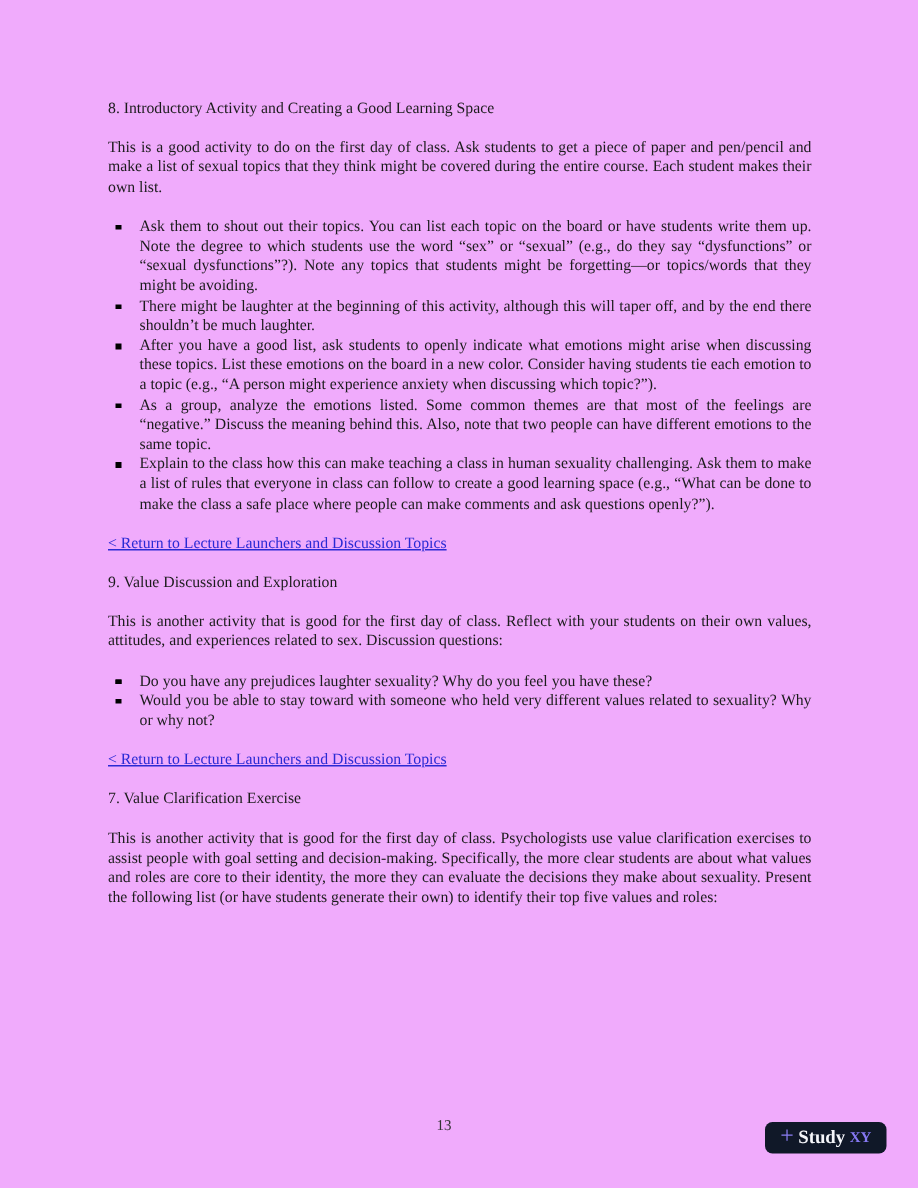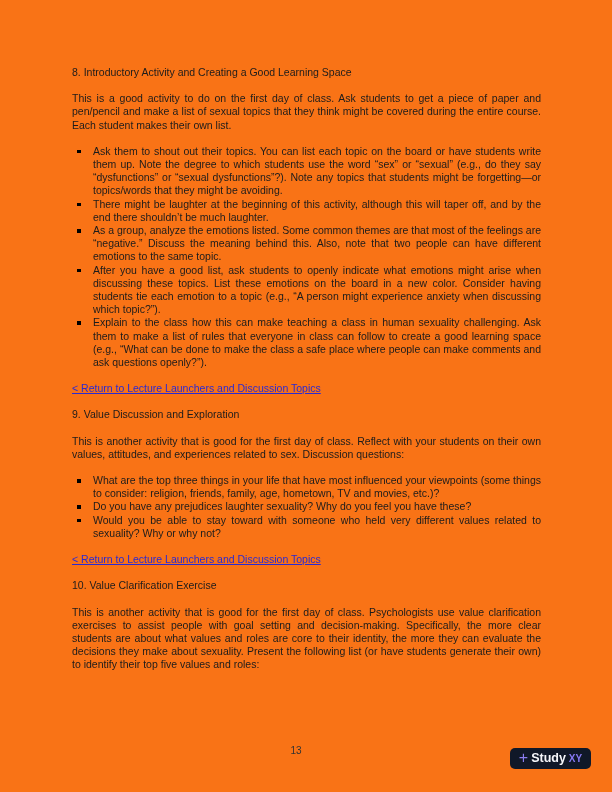--- a/index.html
+++ b/index.html
@@ -1,21 +1,21 @@
 <!DOCTYPE html>
 <html><head>
 <meta charset="utf-8">
 <style>
   html, body { margin: 0; padding: 0; background: #ffffff; }
   .page {
     position: relative;
     width: 612px;
     height: 792px;
-    background: #f97316;
-    font-family: Liberation Sans, sans-serif;
+    background: #f0abfc;
+    font-family: Liberation Serif, serif;
     font-size: 10.5px;
     line-height: 13.2px;
     color: #1c1c1c;
     overflow: hidden;
   }
   .content {
     position: absolute;
     left: 72px;
     top: 66px;
     width: 469px;
@@ -88,55 +88,51 @@
       <li>
         <span class="bullet-marker"></span>
         <span>Ask them to shout out their topics. You can list each topic on the board or have students write them up. Note the degree to which students use the word “sex” or “sexual” (e.g., do they say “dysfunctions” or “sexual dysfunctions”?). Note any topics that students might be forgetting—or topics/words that they might be avoiding.</span>
       </li>
       <li>
         <span class="bullet-marker"></span>
         <span>There might be laughter at the beginning of this activity, although this will taper off, and by the end there shouldn’t be much laughter.</span>
       </li>
       <li>
         <span class="bullet-marker"></span>
-        <span>As a group, analyze the emotions listed. Some common themes are that most of the feelings are “negative.” Discuss the meaning behind this. Also, note that two people can have different emotions to the same topic.</span>
+        <span>After you have a good list, ask students to openly indicate what emotions might arise when discussing these topics. List these emotions on the board in a new color. Consider having students tie each emotion to a topic (e.g., “A person might experience anxiety when discussing which topic?”).</span>
       </li>
       <li>
         <span class="bullet-marker"></span>
-        <span>After you have a good list, ask students to openly indicate what emotions might arise when discussing these topics. List these emotions on the board in a new color. Consider having students tie each emotion to a topic (e.g., “A person might experience anxiety when discussing which topic?”).</span>
+        <span>As a group, analyze the emotions listed. Some common themes are that most of the feelings are “negative.” Discuss the meaning behind this. Also, note that two people can have different emotions to the same topic.</span>
       </li>
       <li>
         <span class="bullet-marker"></span>
         <span>Explain to the class how this can make teaching a class in human sexuality challenging. Ask them to make a list of rules that everyone in class can follow to create a good learning space (e.g., “What can be done to make the class a safe place where people can make comments and ask questions openly?”).</span>
       </li>
     </ul>
     <p class="link-row"><a class="return-link">&lt; Return to Lecture Launchers and Discussion Topics</a></p>
 
     <p class="heading">9. Value Discussion and Exploration</p>
     <p class="para">This is another activity that is good for the first day of class. Reflect with your students on their own values, attitudes, and experiences related to sex. Discussion questions:</p>
     <ul class="bullets">
-      <li>
-        <span class="bullet-marker"></span>
-        <span>What are the top three things in your life that have most influenced your viewpoints (some things to consider: religion, friends, family, age, hometown, TV and movies, etc.)?</span>
-      </li>
       <li>
         <span class="bullet-marker"></span>
       </li>
       <li>
         <span class="bullet-marker"></span>
         <span>Do you have any prejudices laughter sexuality? Why do you feel you have these?</span>
       </li>
       <li>
         <span class="bullet-marker"></span>
         <span>Would you be able to stay toward with someone who held very different values related to sexuality? Why or why not?</span>
       </li>
     </ul>
     <p class="link-row"><a class="return-link">&lt; Return to Lecture Launchers and Discussion Topics</a></p>
 
-    <p class="heading">10. Value Clarification Exercise</p>
+    <p class="heading">7. Value Clarification Exercise</p>
     <p class="para">This is another activity that is good for the first day of class. Psychologists use value clarification exercises to assist people with goal setting and decision-making. Specifically, the more clear students are about what values and roles are core to their identity, the more they can evaluate the decisions they make about sexuality. Present the following list (or have students generate their own) to identify their top five values and roles:</p>
 
   </div>
 
   <div class="footer-page-number">13</div>
 
   <div class="studyxy-logo">
     <span class="logo-plus">+</span>
     <span class="logo-study">Study</span>
     <span class="logo-xy">XY</span>

